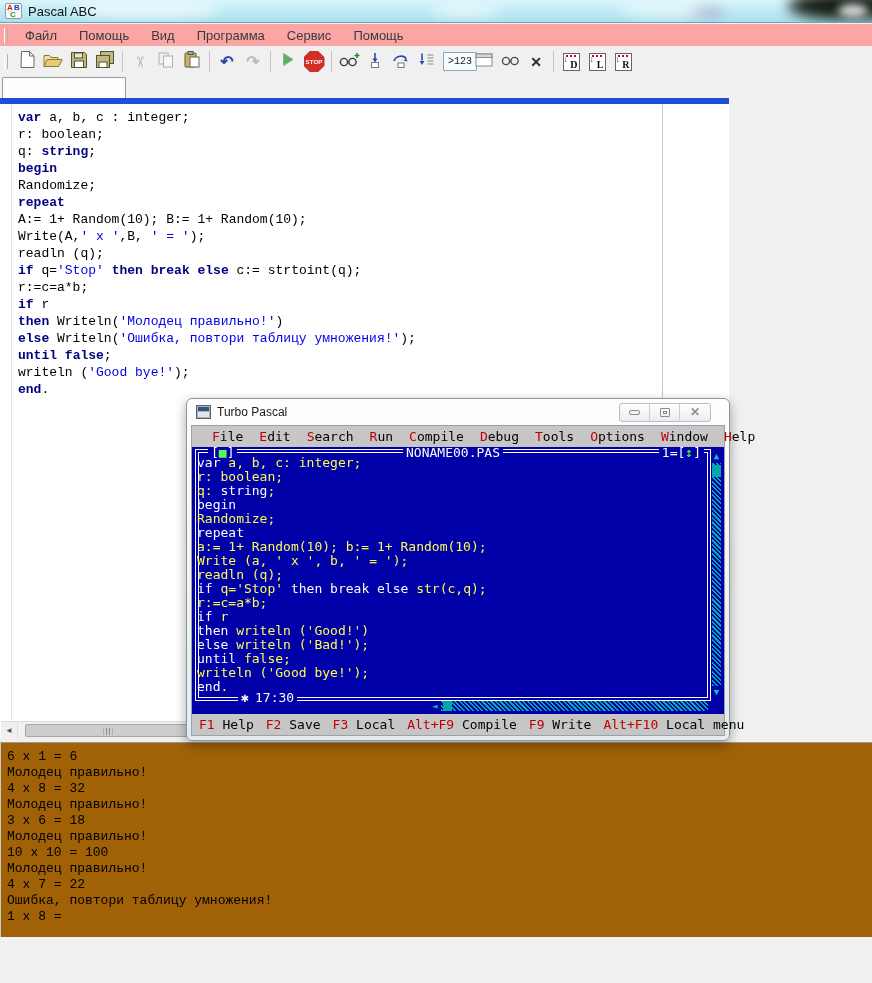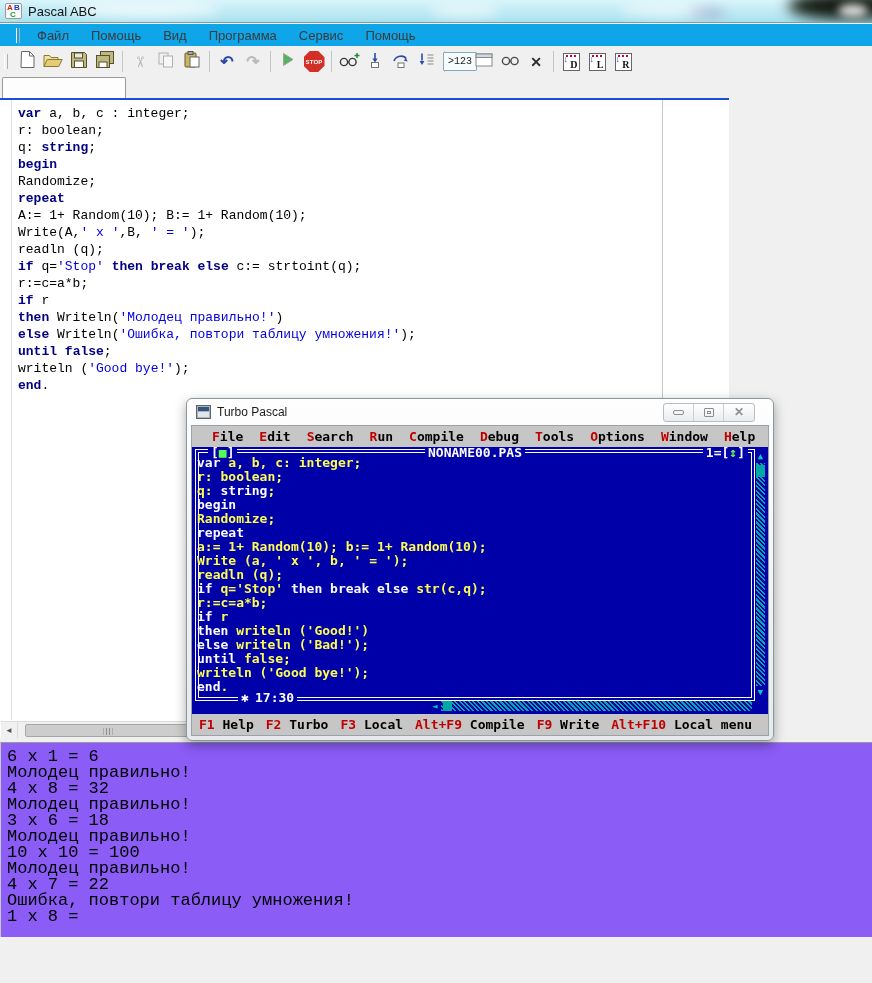--- a/index.html
+++ b/index.html
@@ -17,21 +17,21 @@
   .b5{left:788px;top:-8px;width:120px;height:28px;background:#10180f;filter:blur(7px)}
   .b6{left:838px;top:4px;width:30px;height:13px;background:rgba(255,255,255,.85);filter:blur(4px)}
   .abc-logo{width:17px;height:16px;background:#f8f8f8;border:1px solid #9a9a9a;border-radius:2px;position:relative;z-index:2;flex:0 0 auto}
   .abc-logo span{position:absolute;font-size:8px;font-weight:bold;line-height:8px}
   .abc-a{left:1px;top:0;color:#cc2222}
   .abc-b{left:8px;top:0;color:#2233cc}
   .abc-c{left:4px;top:7px;color:#1f9a2f}
   .win-title{font-size:13px;color:#141414;margin-left:6px;position:relative;z-index:2}
 
   
-  .menubar{position:absolute;left:0;top:24px;width:872px;height:22px;background:#0ea5e9;display:flex;align-items:center;padding-left:14px}
+  .menubar{position:absolute;left:0;top:24px;width:872px;height:22px;background:#fca5a5;display:flex;align-items:center;padding-left:2px}
   .bargrip{width:4px;height:15px;border-left:1px solid #fff;border-right:1px solid #b0b0b0;margin:0 6px 0 2px}
   .menu-item{font-size:13px;color:#3a3a3a;padding:2px 11px;cursor:default}
 
   
   .toolbar{position:absolute;left:0;top:46px;width:872px;height:31px;background:#f0f0f0;display:flex;align-items:center;padding-left:2px}
   .tbtn{width:26px;height:26px;display:flex;align-items:center;justify-content:center;flex:0 0 auto}
   .tsep{width:1px;height:21px;background:#c6c6c6;margin:0 4px;flex:0 0 auto}
   .glyph{font-size:16px;line-height:16px}
   .undo-g{color:#2a47a8;font-weight:bold}
   .redo-g{color:#b9b9b9;font-weight:bold}
@@ -42,54 +42,54 @@
   .mod{width:17px;height:18px;border:1px solid #666;background:#fff;position:relative}
   .mod .modarrow{position:absolute;left:0;top:1px;color:#2244bb;font-size:9px;line-height:9px;font-weight:bold}
   .mod .modhdr{position:absolute;left:2px;top:1px;right:2px;height:2px;background:repeating-linear-gradient(90deg,#c03 0 2px,transparent 2px 4px)}
   .mod .modletter{position:absolute;right:1px;bottom:0;font-size:10px;font-weight:bold;font-family:"Liberation Serif",serif;color:#111}
 
   
   .tabbar{position:absolute;left:0;top:77px;width:872px;height:21px;background:#f0f0f0}
   .tab{position:absolute;left:2px;bottom:0;height:20px;background:#fdfdfd;border:1px solid #9b9b9b;border-bottom:none;border-radius:2px 2px 0 0;font-size:16px;color:#111;padding:20px 9px 0 7px}
 
   
-  .main{position:absolute;left:0;top:98px;width:729px;height:640px;background:#fff;border-top:2px solid #1d4ed8}
+  .main{position:absolute;left:0;top:98px;width:729px;height:640px;background:#fff;border-top:6px solid #1d4ed8}
   .gutterline{position:absolute;left:11px;top:0;bottom:18px;width:1px;background:#e4e4e4}
   .marginline{position:absolute;left:662px;top:0;bottom:18px;width:1px;background:#c9c9c9}
   .codearea{position:absolute;left:18px;top:5px;font-family:"Liberation Mono",monospace;font-size:13px;line-height:17px;color:#000;white-space:pre}
   .codearea .kw{color:#000080;font-weight:bold}
   .codearea .str{color:#0000e0}
   .hscroll{position:absolute;left:1px;right:1px;bottom:0;height:17px;background:#f0f0f0;border-top:1px solid #dcdcdc;display:flex;align-items:center}
   .hs-arrow{width:17px;height:16px;display:flex;align-items:center;justify-content:center;font-size:8px;color:#505050;border-right:1px solid #dcdcdc}
   .hs-thumb{position:absolute;left:24px;width:166px;top:2px;height:13px;background:#cdcdcd;border:1px solid #a6a6a6;border-radius:2px}
   .hs-grip{position:absolute;left:50%;top:3px;transform:translateX(-50%);width:9px;height:7px;background:repeating-linear-gradient(90deg,#8d8d8d 0 1px,transparent 1px 3px)}
 
   
   .splitter{position:absolute;left:0;top:738px;width:872px;height:4px;background:#f0f0f0}
-  .output{position:absolute;left:0;top:742px;width:872px;height:195px;background:#8b5cf6;border-top:1px solid #9a9a9a;border-left:1px solid #c9c9c9;font-family:"Liberation Mono",monospace;font-size:17px;line-height:16px;color:#000;padding:6px 0 0 6px;white-space:pre;overflow:hidden}
+  .output{position:absolute;left:0;top:742px;width:872px;height:195px;background:#a16207;border-top:1px solid #9a9a9a;border-left:1px solid #c9c9c9;font-family:"Liberation Mono",monospace;font-size:13px;line-height:16px;color:#000;padding:6px 0 0 6px;white-space:pre;overflow:hidden}
   .inputbar{position:absolute;left:0;top:937px;width:872px;height:26px;background:#f0f0f0}
   .inputlabel{position:absolute;left:8px;top:7px;font-size:12px;color:#1a1a1a}
   .inputfield{position:absolute;left:88px;top:2px;right:1px;height:21px;border:1px solid #a5a5a5;background:#fff;font-family:"Liberation Mono",monospace;font-size:13px;padding:0 4px;outline:none}
   .statusbar{position:absolute;left:0;top:963px;width:872px;height:20px;background:#f0f0f0;border-top:1px solid #c3c3c3;display:flex;align-items:center;font-size:12px;color:#1c1c1c}
   .sb-line{margin-left:6px;width:80px}
   .sb-col{width:106px}
   .sb-div{width:1px;height:20px;background:#c3c3c3;margin-right:8px}
 
   
-  .tp{position:absolute;left:186px;top:398px;width:588px;height:343px;background:linear-gradient(#fefefe,#e6eaec);border:1px solid #8a979e;border-radius:6px;box-shadow:0 4px 12px rgba(0,0,0,.35);z-index:10}
+  .tp{position:absolute;left:186px;top:398px;width:544px;height:343px;background:linear-gradient(#fefefe,#e6eaec);border:1px solid #8a979e;border-radius:6px;box-shadow:0 4px 12px rgba(0,0,0,.35);z-index:10}
   .tp-titlebar{height:26px;display:flex;align-items:center;padding:0 10px 0 9px}
   .tp-title{font-size:12px;color:#1c1c1c;margin-left:6px}
   .tp-controls{margin-left:auto;margin-right:8px;display:flex;border:1px solid #b6bdc4;border-radius:3px;overflow:hidden;background:linear-gradient(#fff,#e9ecef)}
   .tp-cbtn{width:30px;height:17px;display:flex;align-items:center;justify-content:center;border-right:1px solid #c9cfd5}
   .tp-cbtn:last-child{border-right:none}
   .g-min{width:11px;height:5px;border:1px solid #8d8d8d;border-radius:2px}
   .g-max{width:10px;height:9px;border:1px solid #8d8d8d;border-radius:1px;display:flex;align-items:center;justify-content:center}
   .g-max i{display:block;width:4px;height:3px;border:1px solid #8d8d8d}
   .g-close{color:#8f8f8f;font-size:12px;font-weight:bold;line-height:12px}
-  .tp-client{position:absolute;left:4px;right:4px;top:26px;bottom:4px;border:1px solid #99a2a9;background:#c6c6c6;font-family:"DejaVu Sans Mono",monospace;font-weight:bold}
+  .tp-client{position:absolute;left:4px;right:4px;top:26px;bottom:4px;border:1px solid #99a2a9;background:#c6c6c6;font-family:"DejaVu Sans Mono",monospace;font-weight:normal}
   .tp-menubar{position:absolute;left:0;right:0;top:0;height:21px;background:#c6c6c6;display:flex;align-items:center;padding-left:12px;font-size:13px;color:#000}
   .tp-mitem{padding:0 8px;cursor:default}
   .tp-mitem .hot{color:#c00000}
   .tp-screen{position:absolute;left:0;right:0;top:21px;bottom:21px;background:#0000a8;font-size:13px;line-height:14px;overflow:hidden}
   .tp-f1{position:absolute;left:3px;right:13px;top:2px;bottom:13px;border:1px solid #fcfcfc}
   .tp-f2{position:absolute;inset:2px;border:1px solid #fcfcfc}
   .tp-ontop{position:absolute;background:#0000a8;color:#fcfcfc;padding:0 3px;white-space:pre}
   .tp-fleft{left:12px;top:-4px}
   .tp-ftitle{left:50%;top:-4px;transform:translateX(-50%)}
   .tp-fright{right:6px;top:-4px}
@@ -370,21 +370,21 @@
         </div>
         <div class="tp-hscroll">
           <span class="tp-hl">◄</span>
           <span class="tp-ht checker">
               <span class="tp-hthumb"></span>
             </span>
         </div>
       </div>
       <div class="tp-statusbar">
           <span class="tp-skey"><span class="key">F1</span><span class="lbl"> Help</span></span>
-          <span class="tp-skey"><span class="key">F2</span><span class="lbl"> Turbo</span></span>
+          <span class="tp-skey"><span class="key">F2</span><span class="lbl"> Save</span></span>
           <span class="tp-skey"><span class="key">F3</span><span class="lbl"> Local</span></span>
           <span class="tp-skey"><span class="key">Alt+F9</span><span class="lbl"> Compile</span></span>
           <span class="tp-skey"><span class="key">F9</span><span class="lbl"> Write</span></span>
           <span class="tp-skey"><span class="key">Alt+F10</span><span class="lbl"> Local menu</span></span>
         </div>
     </div>
   </div>
 
 </div>
 

